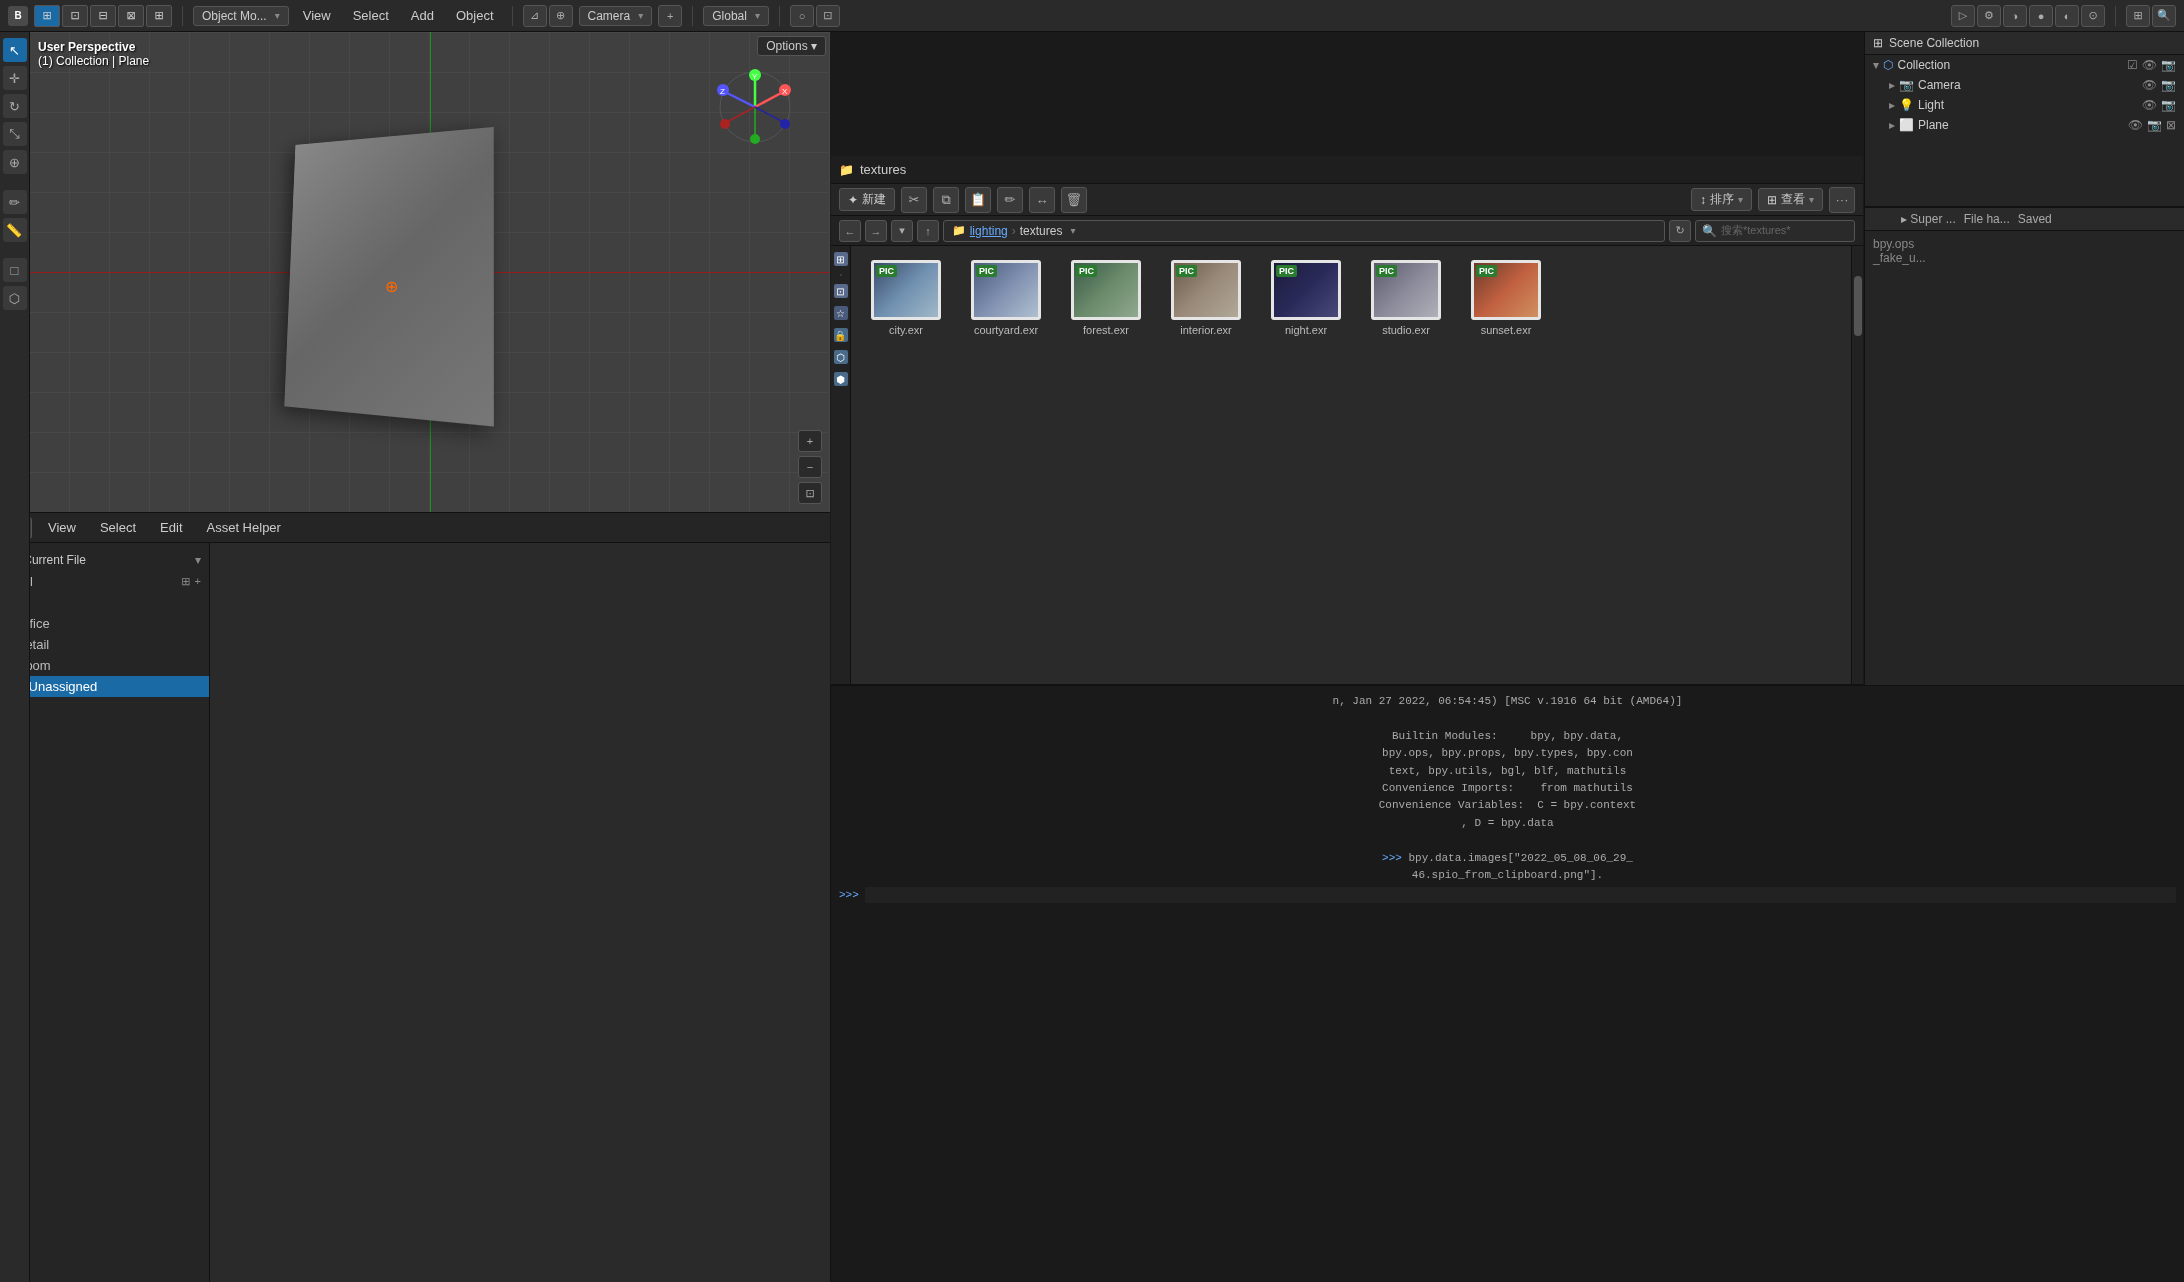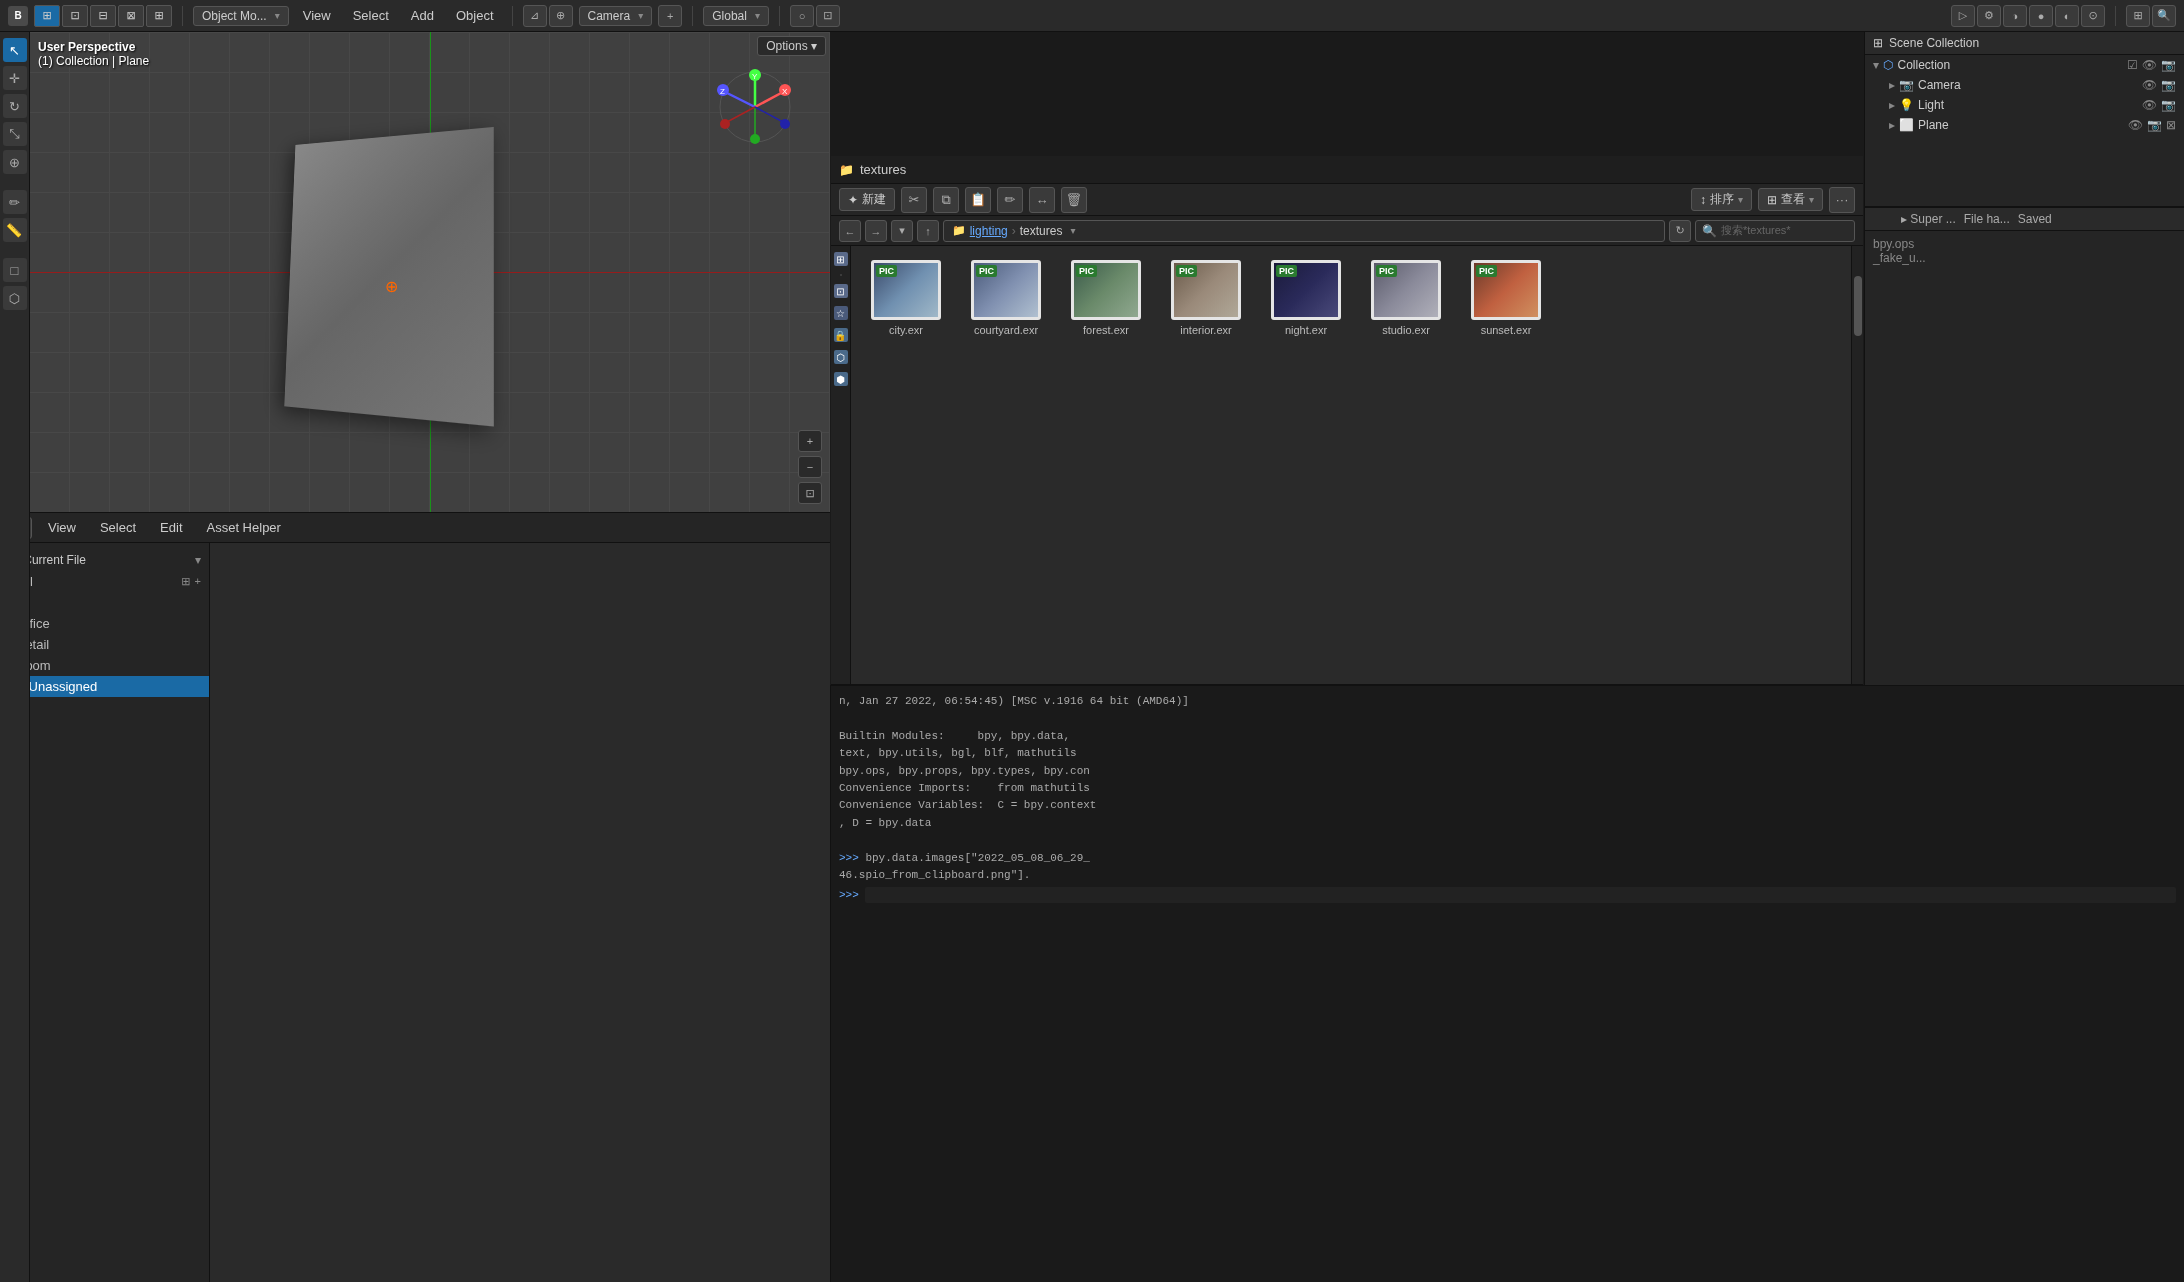--- a/index.html
+++ b/index.html
@@ -433,21 +433,21 @@
       height: calc(100% - 685px);
       background: #1a1a1a;
       border-top: 1px solid #111;
       border-left: 1px solid #111;
       padding: 8px;
       font-size: 11px;
       font-family: 'Courier New', monospace;
       color: #aaa;
       overflow: hidden;
     }
-    .console-line { margin-bottom: 2px; line-height: 1.4; }
+    .console-line { margin-bottom: 2px; line-height: 1.4; text-align: center; }
     .console-prompt { color: #6af; }
 
     
     .file-grid::-webkit-scrollbar { width: 8px; }
     .file-grid::-webkit-scrollbar-track { background: #222; }
     .file-grid::-webkit-scrollbar-thumb { background: #555; border-radius: 4px; }
 
     
     .fm-scrollbar {
       width: 12px;
@@ -832,22 +832,22 @@
       </div>
     </div>
 
   </div>
 </div>
 
 <div class="console-panel">
   <div class="console-line">n, Jan 27 2022, 06:54:45) [MSC v.1916 64 bit (AMD64)]</div>
   <div class="console-line">&nbsp;</div>
   <div class="console-line">Builtin Modules: &nbsp;&nbsp;&nbsp; bpy, bpy.data,</div>
+  <div class="console-line">bpy.ops, bpy.props, bpy.types, bpy.con</div>
   <div class="console-line">text, bpy.utils, bgl, blf, mathutils</div>
-  <div class="console-line">bpy.ops, bpy.props, bpy.types, bpy.con</div>
   <div class="console-line">Convenience Imports: &nbsp;&nbsp; from mathutils</div>
   <div class="console-line">Convenience Variables: &nbsp;C = bpy.context</div>
   <div class="console-line">, D = bpy.data</div>
   <div class="console-line">&nbsp;</div>
   <div class="console-line">
     <span class="console-prompt">&gt;&gt;&gt;</span>
     bpy.data.images["2022_05_08_06_29_
   </div>
   <div class="console-line">46.spio_from_clipboard.png"].</div>
   <div style="display:flex;align-items:center;margin-top:4px">

